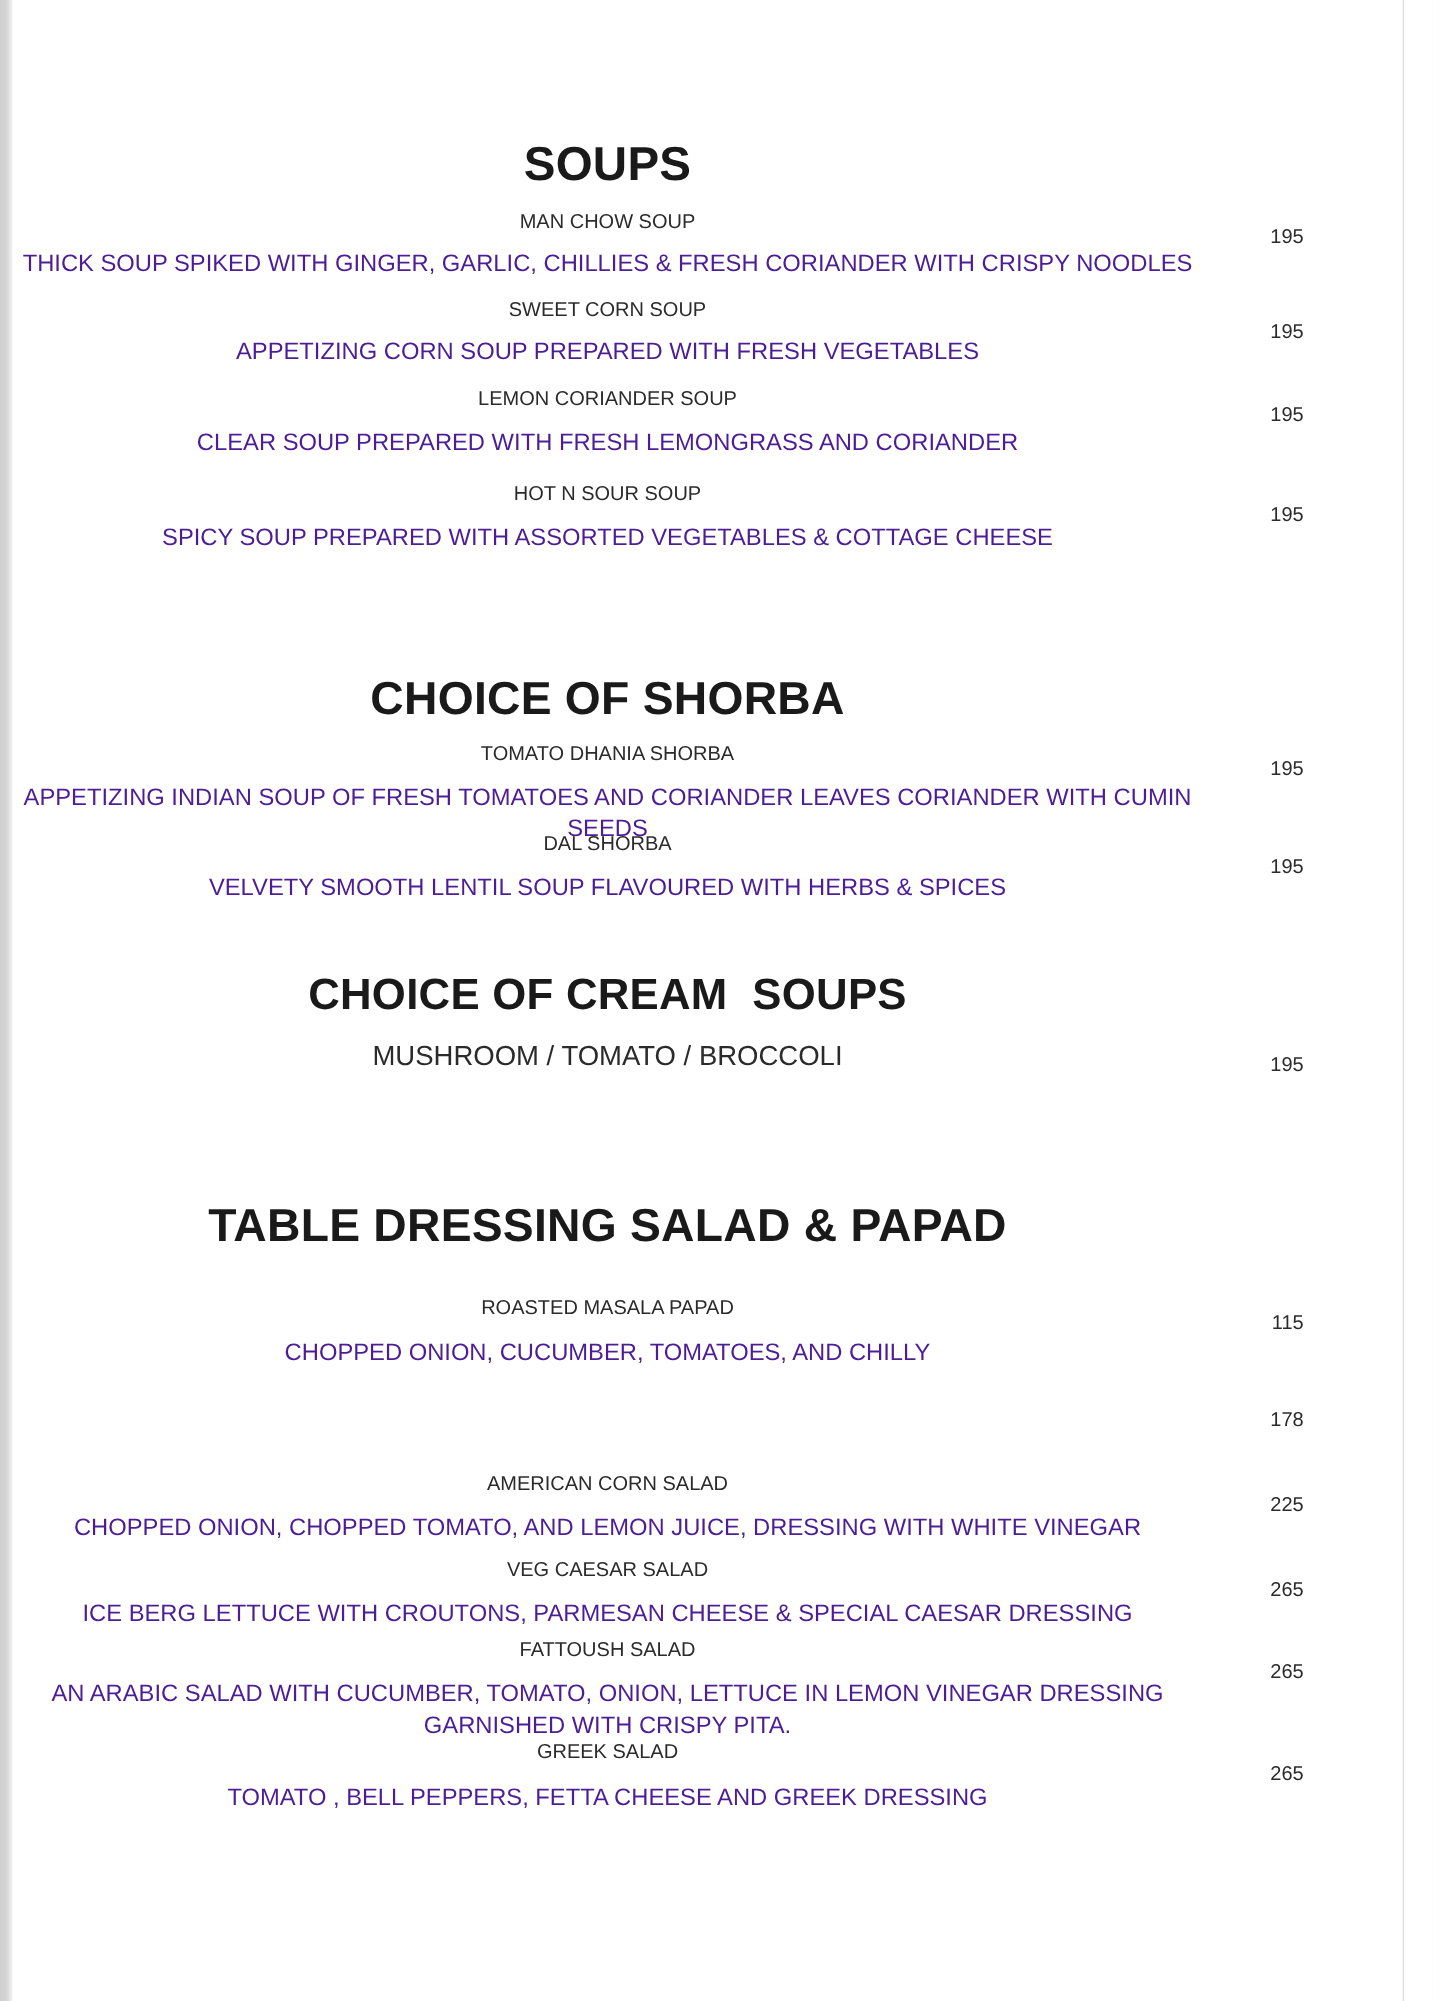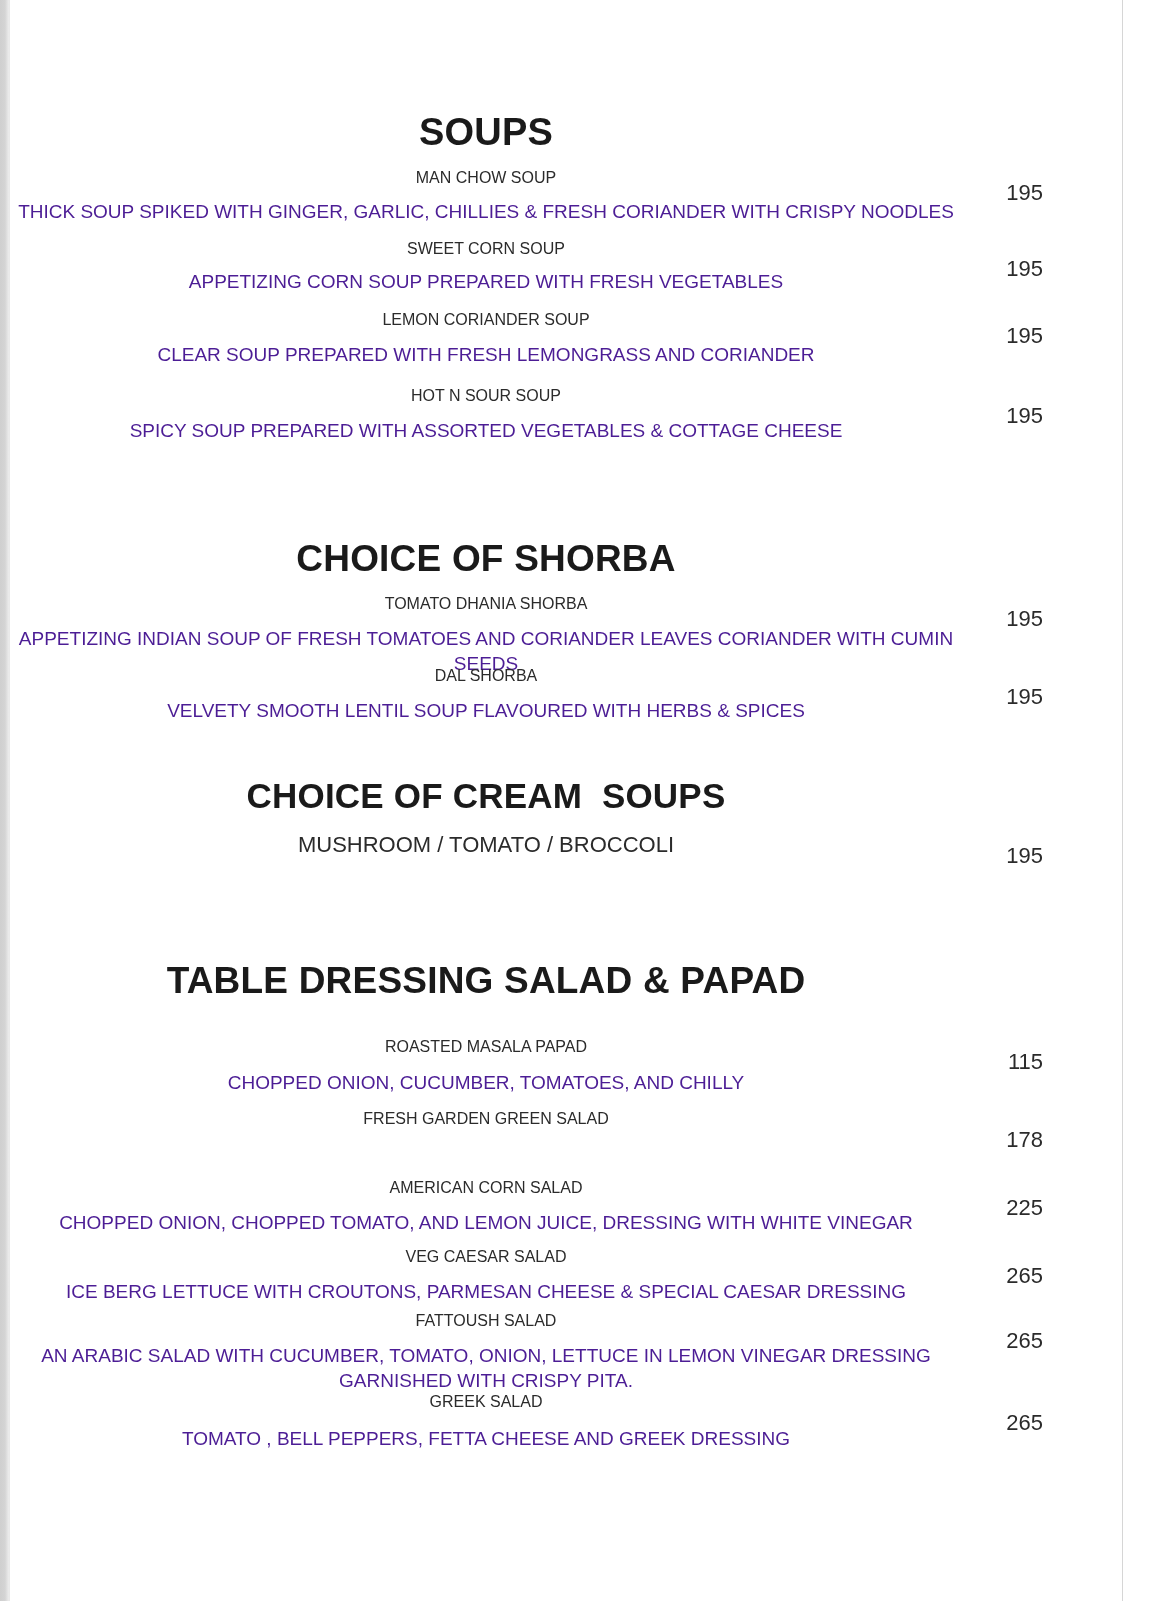--- a/index.html
+++ b/index.html
@@ -87,21 +87,21 @@
   .item-desc {
     font-size: 19px;
     color: #4c1d95;
     line-height: 1.3;
     white-space: pre-line;
     margin-top: 2px;
   }
   .item-price {
     position: absolute;
     right: 79px;
-    font-size: 22px;
+    font-size: 16px;
     color: #2b2b2b;
     text-align: right;
     width: 60px;
     line-height: 1;
   }
 
   
   .variants {
     width: 952px;
     text-align: center;
@@ -142,21 +142,20 @@
         <div class="item-name" style="position: absolute; left: 0px; width: 952px; text-align: center; top: 666px;">DAL SHORBA</div>
         <div class="item-desc" style="position: absolute; left: 0px; width: 952px; text-align: center; top: 697px;">VELVETY SMOOTH LENTIL SOUP FLAVOURED WITH HERBS &amp; SPICES</div>
         <div class="item-price" style="position: absolute; top: 686px;">195</div>
         <div class="section-title cream" style="position: absolute; left: 0px; width: 952px; top: 778px;">CHOICE OF CREAM  SOUPS</div>
         <div class="variants" style="position: absolute; left: 0px; top: 831px;">MUSHROOM / TOMATO / BROCCOLI</div>
         <div class="item-price" style="position: absolute; top: 845px;">195</div>
         <div class="section-title salad" style="position: absolute; left: 0px; width: 952px; top: 962px;">TABLE DRESSING SALAD &amp; PAPAD</div>
         <div class="item-name" style="position: absolute; left: 0px; width: 952px; text-align: center; top: 1037px;">ROASTED MASALA PAPAD</div>
         <div class="item-desc" style="position: absolute; left: 0px; width: 952px; text-align: center; top: 1069px;">CHOPPED ONION, CUCUMBER, TOMATOES, AND CHILLY</div>
         <div class="item-price" style="position: absolute; top: 1051px;">115</div>
-        <div class="item-name" style="position: absolute; left: 0px; width: 952px; text-align: center; top: 1109px;">FRESH GARDEN GREEN SALAD</div>
         <div class="item-price" style="position: absolute; top: 1129px;">178</div>
         <div class="item-name" style="position: absolute; left: 0px; width: 952px; text-align: center; top: 1178px;">AMERICAN CORN SALAD</div>
         <div class="item-desc" style="position: absolute; left: 0px; width: 952px; text-align: center; top: 1209px;">CHOPPED ONION, CHOPPED TOMATO, AND LEMON JUICE, DRESSING WITH WHITE VINEGAR</div>
         <div class="item-price" style="position: absolute; top: 1197px;">225</div>
         <div class="item-name" style="position: absolute; left: 0px; width: 952px; text-align: center; top: 1247px;">VEG CAESAR SALAD</div>
         <div class="item-desc" style="position: absolute; left: 0px; width: 952px; text-align: center; top: 1278px;">ICE BERG LETTUCE WITH CROUTONS, PARMESAN CHEESE &amp; SPECIAL CAESAR DRESSING</div>
         <div class="item-price" style="position: absolute; top: 1265px;">265</div>
         <div class="item-name" style="position: absolute; left: 0px; width: 952px; text-align: center; top: 1311px;">FATTOUSH SALAD</div>
         <div class="item-desc" style="position: absolute; left: 0px; width: 952px; text-align: center; top: 1342px;">AN ARABIC SALAD WITH CUCUMBER, TOMATO, ONION, LETTUCE IN LEMON VINEGAR DRESSING
 GARNISHED WITH CRISPY PITA.</div>

